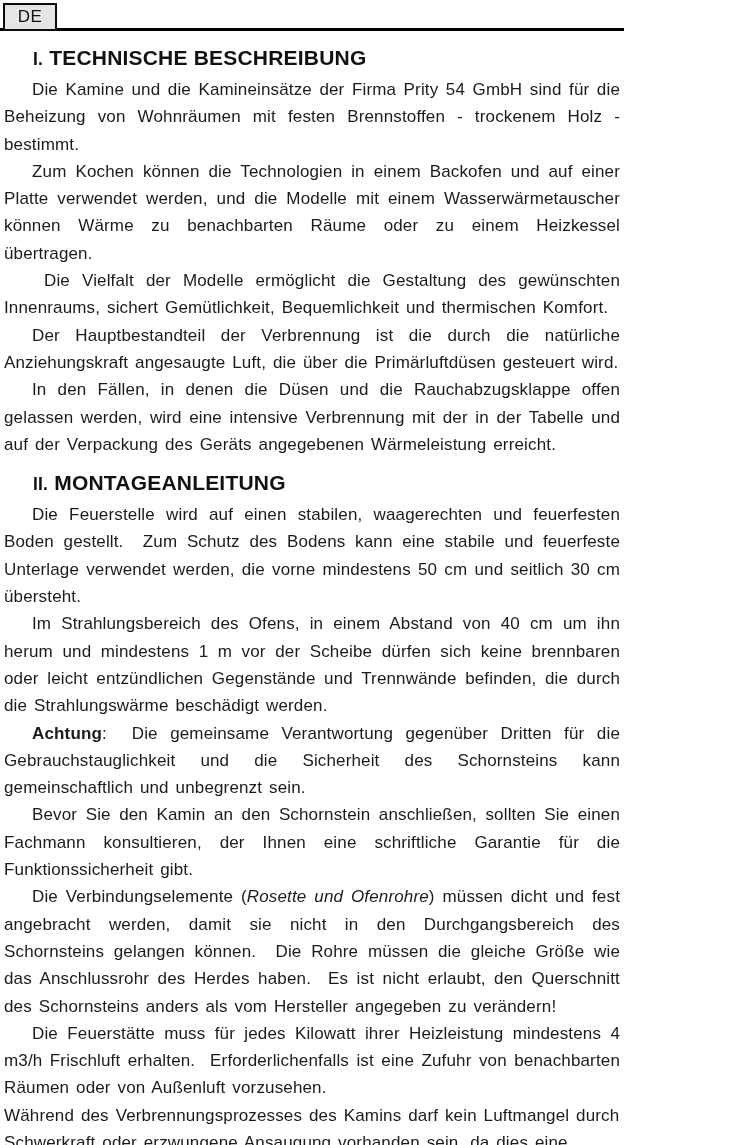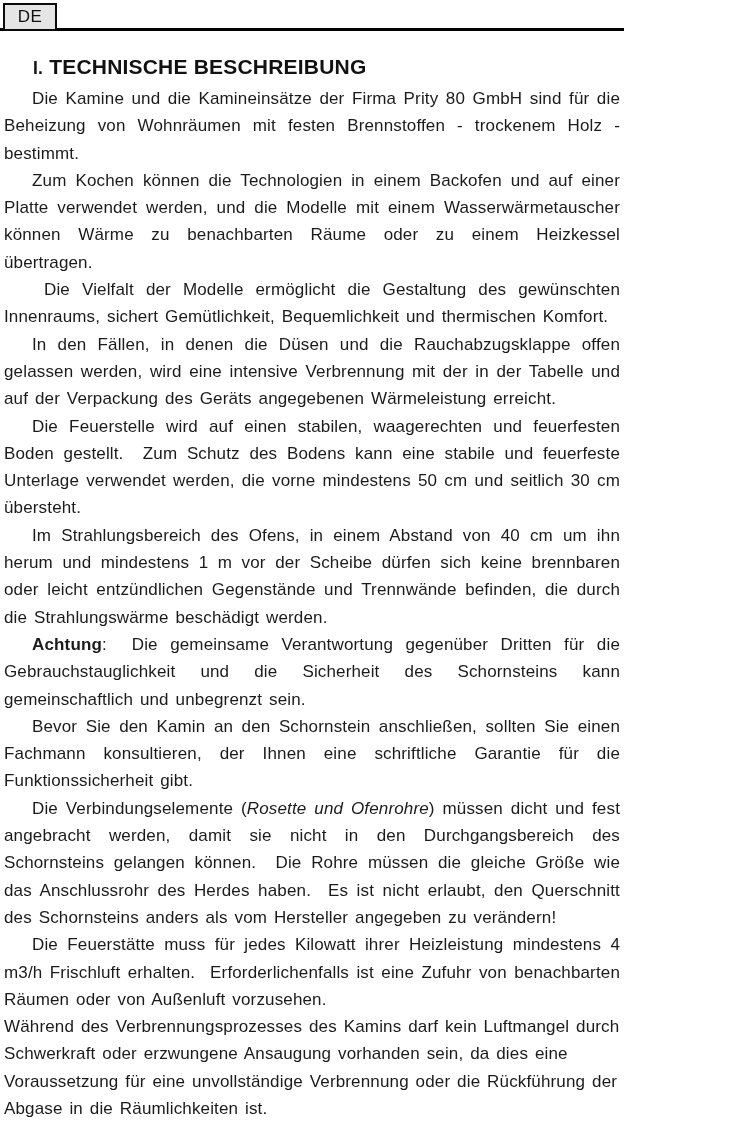--- a/index.html
+++ b/index.html
@@ -68,21 +68,21 @@
   h1.sec-heading {
     font-size: 21px;
     line-height: 27px;
     font-weight: bold;
     color: #111111;
     margin: 11px 0 3px 0;
     padding-left: 29px;
     letter-spacing: 0.2px;
   }
   h1.sec-heading.first {
-    margin-top: 9px;
+    margin-top: 0;
   }
   h1.sec-heading .num {
     font-size: 17.5px;
   }
   .runbold { font-weight: bold; }
   .runitalic { font-style: italic; }
 </style>
 </head>
 <body>
 
@@ -92,25 +92,27 @@
     <div class="lang-tab">
         <span>DE</span>
       </div>
     <div class="header-rule"></div>
   </div>
 
   <div class="content">
 
     <h1 class="sec-heading first"><span class="num">I.</span> <span>TECHNISCHE BESCHREIBUNG</span></h1>
 
-    <p>Die Kamine und die Kamineinsätze der Firma Prity 80 GmbH sind für die Beheizung von Wohnräumen mit festen Brennstoffen - trockenem Holz - bestimmt.</p>
+    <p>Die Kamine und die Kamineinsätze der Firma Prity 54 GmbH sind für die Beheizung von Wohnräumen mit festen Brennstoffen - trockenem Holz - bestimmt.</p>
     <p>Zum Kochen können die Technologien in einem Backofen und auf einer Platte verwendet werden, und die Modelle mit einem Wasserwärmetauscher können Wärme zu benachbarten Räume oder zu einem Heizkessel übertragen.</p>
     <p> Die Vielfalt der Modelle ermöglicht die Gestaltung des gewünschten Innenraums, sichert Gemütlichkeit, Bequemlichkeit und thermischen Komfort.</p>
+    <p>Der Hauptbestandteil der Verbrennung ist die durch die natürliche Anziehungskraft angesaugte Luft, die über die Primärluftdüsen gesteuert wird.</p>
     <p>In den Fällen, in denen die Düsen und die Rauchabzugsklappe offen gelassen werden, wird eine intensive Verbrennung mit der in der Tabelle und auf der Verpackung des Geräts angegebenen Wärmeleistung erreicht.</p>
 
+    <h1 class="sec-heading"><span class="num">II.</span> <span>MONTAGEANLEITUNG</span></h1>
 
     <p>Die Feuerstelle wird auf einen stabilen, waagerechten und feuerfesten Boden gestellt.  Zum Schutz des Bodens kann eine stabile und feuerfeste Unterlage verwendet werden, die vorne mindestens 50 cm und seitlich 30 cm übersteht.</p>
     <p>Im Strahlungsbereich des Ofens, in einem Abstand von 40 cm um ihn herum und mindestens 1 m vor der Scheibe dürfen sich keine brennbaren oder leicht entzündlichen Gegenstände und Trennwände befinden, die durch die Strahlungswärme beschädigt werden.</p>
     <p><span class="runbold">Achtung</span><span>:  Die gemeinsame Verantwortung gegenüber Dritten für die Gebrauchstauglichkeit und die Sicherheit des Schornsteins kann gemeinschaftlich und unbegrenzt sein.</span></p>
     <p>Bevor Sie den Kamin an den Schornstein anschließen, sollten Sie einen Fachmann konsultieren, der Ihnen eine schriftliche Garantie für die Funktionssicherheit gibt.</p>
     <p><span>Die Verbindungselemente (</span><span class="runitalic">Rosette und Ofenrohre</span><span>) müssen dicht und fest angebracht werden, damit sie nicht in den Durchgangsbereich des Schornsteins gelangen können.  Die Rohre müssen die gleiche Größe wie das Anschlussrohr des Herdes haben.  Es ist nicht erlaubt, den Querschnitt des Schornsteins anders als vom Hersteller angegeben zu verändern!</span></p>
     <p>Die Feuerstätte muss für jedes Kilowatt ihrer Heizleistung mindestens 4 m3/h Frischluft erhalten.  Erforderlichenfalls ist eine Zufuhr von benachbarten Räumen oder von Außenluft vorzusehen.</p>
     <p class="plain">Während des Verbrennungsprozesses des Kamins darf kein Luftmangel durch Schwerkraft oder erzwungene Ansaugung vorhanden sein, da dies eine Voraussetzung für eine unvollständige Verbrennung oder die Rückführung der Abgase in die Räumlichkeiten ist.</p>
 
   </div>

